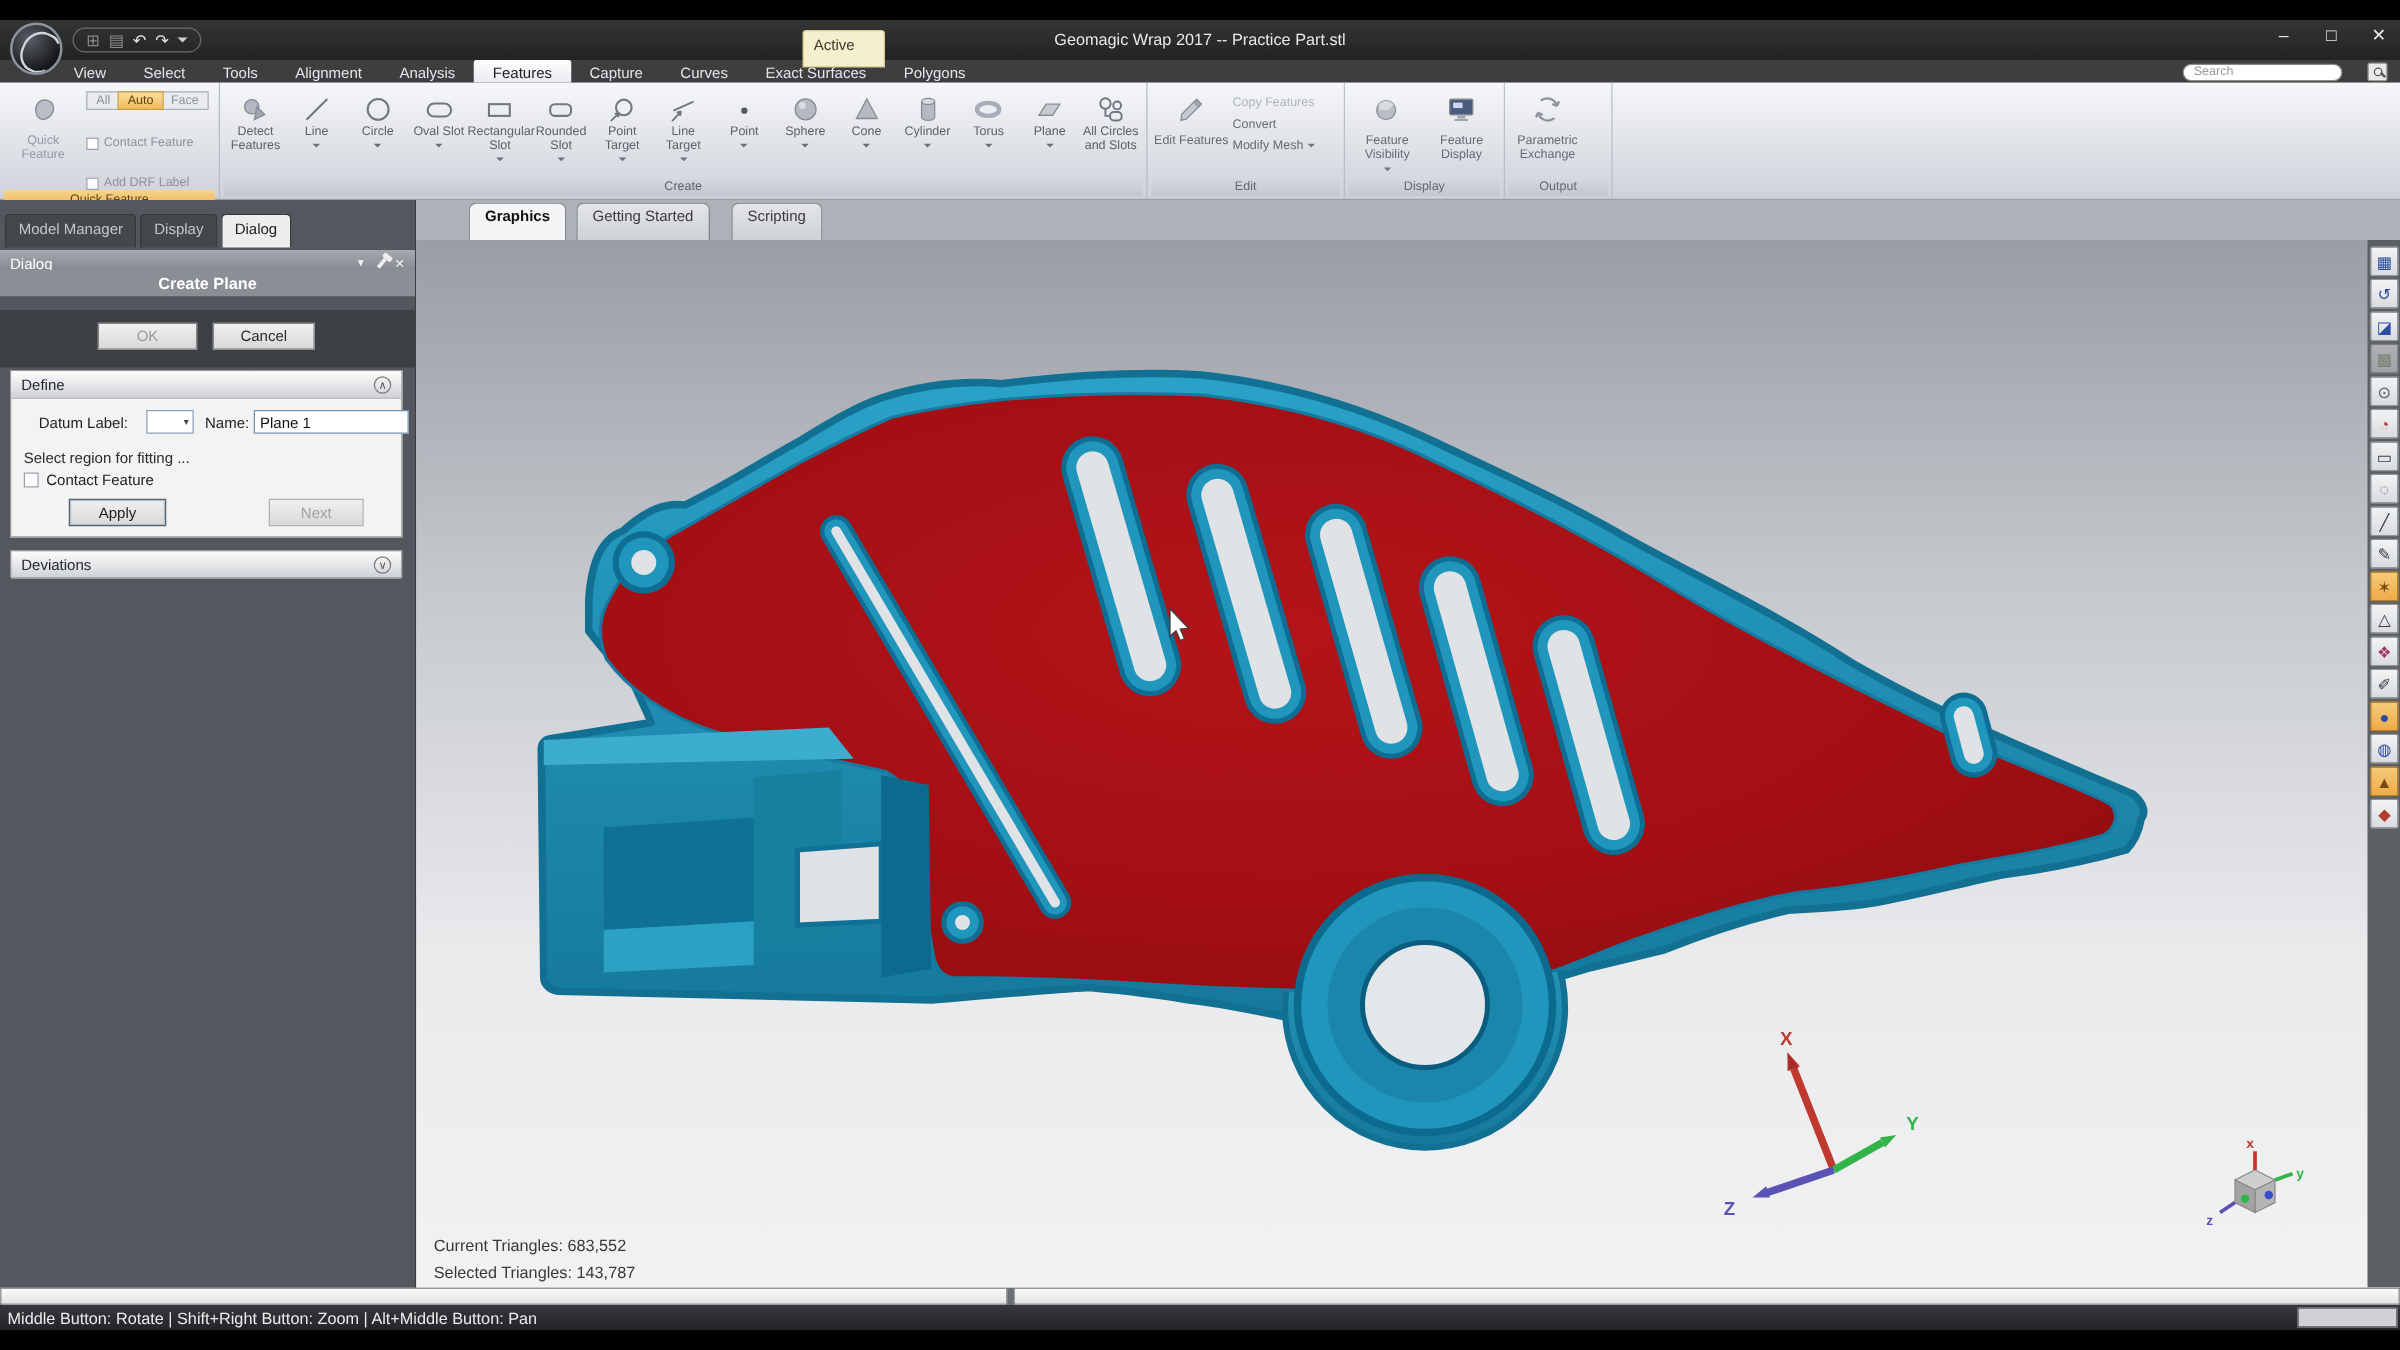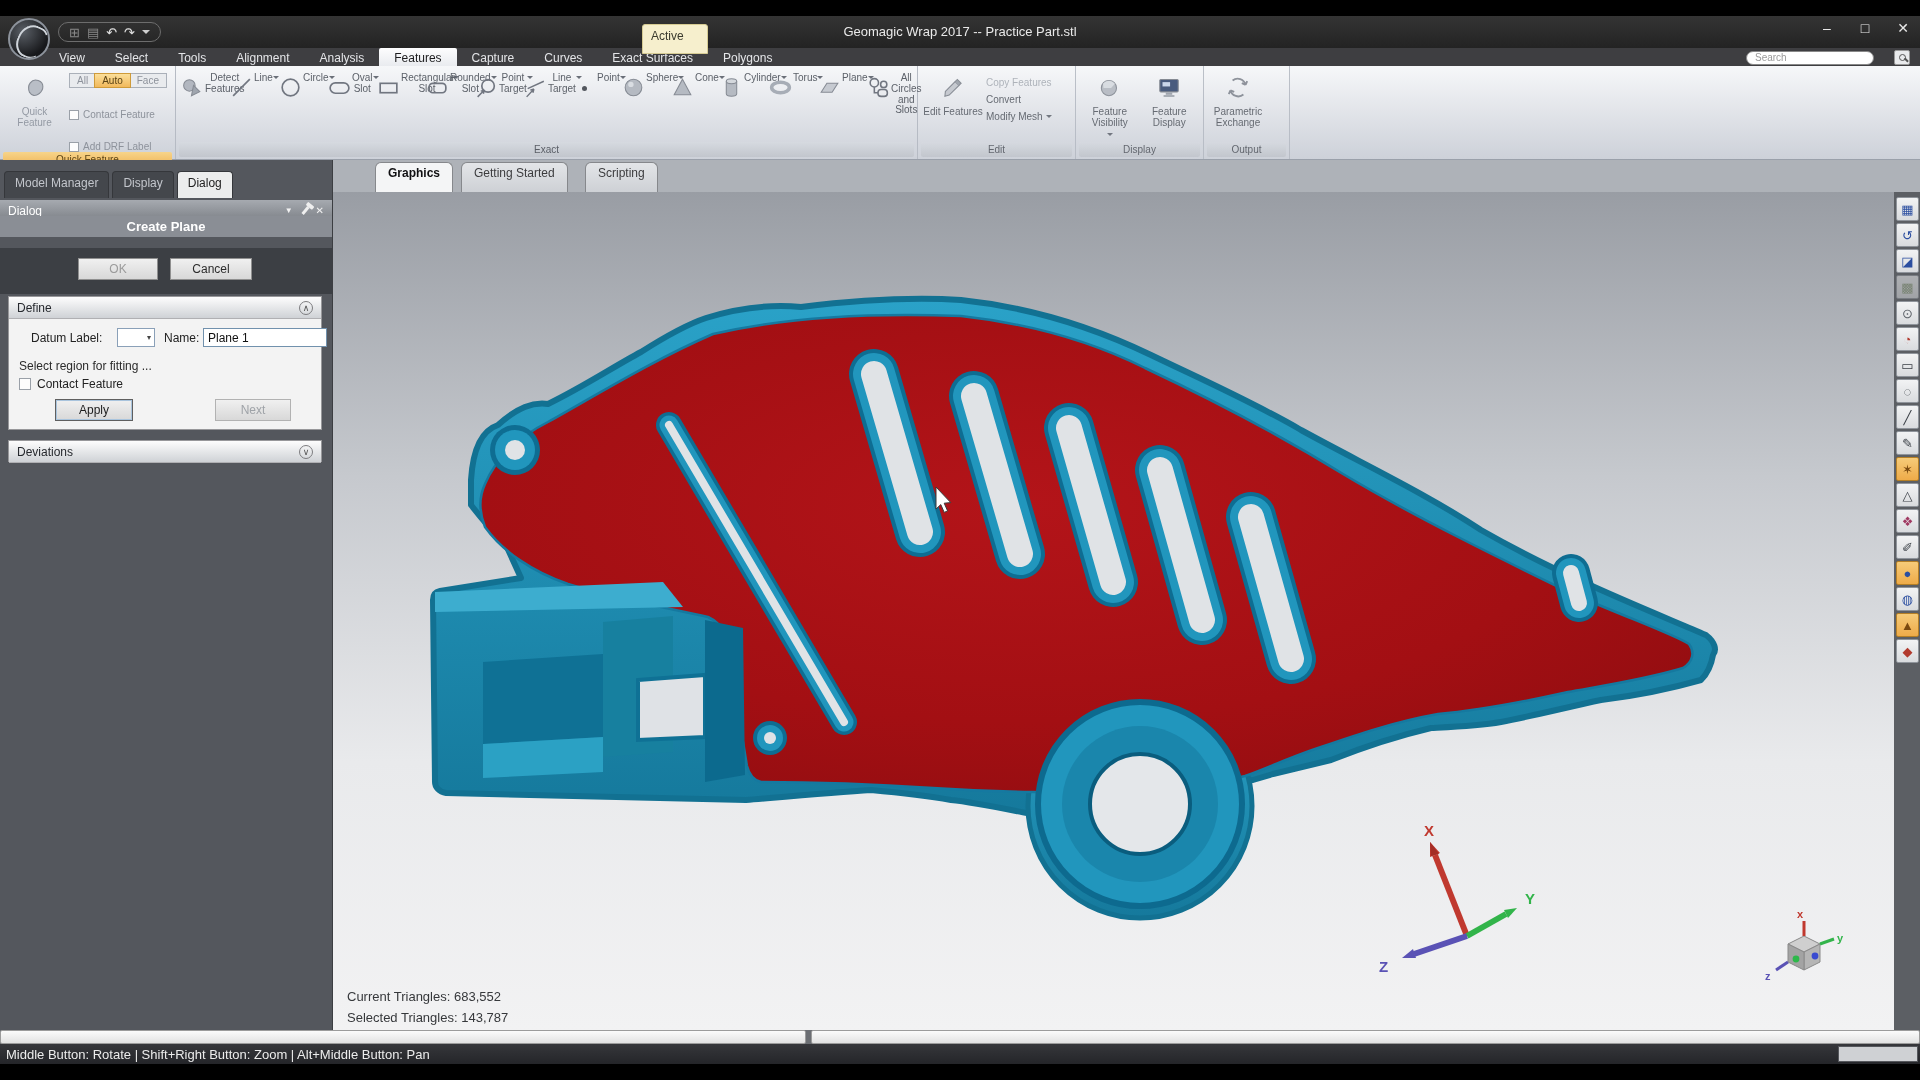--- a/index.html
+++ b/index.html
@@ -60,21 +60,21 @@
   .bigbtn .blabel { font-size:10px; color:#5c6169; text-align:center; line-height:1.1; }
   .bigbtn .blabel.dim { color:#949aa4; }
   .qf-right { display:flex; flex-direction:column; gap:21px; padding:4px 4px 0; }
   .seg { display:flex; border:1px solid #aab0b9; background:#e9ebee; width:fit-content; }
   .seg span { font-size:10px; color:#8d929b; padding:1px 7px; }
   .seg span.on { background:linear-gradient(#fbdf9a,#f2b95c); color:#5c4415;
     border:1px solid #cf9b3a; margin:-1px; }
   .chk { display:flex; align-items:center; gap:4px; font-size:10px; color:#8d929b; }
   .chkbox { width:10px; height:10px; background:#fdfdfd; border:1px solid #9aa0a8; }
   .createbtns { display:flex; }
-  .rbtn { width:49px; display:flex; flex-direction:row; align-items:flex-start; padding-top:4px;
+  .rbtn { width:49px; display:flex; flex-direction:column; align-items:center; padding-top:4px;
     cursor:default; }
   .rbtn .ricon { height:28px; display:flex; align-items:center; }
   .rbtn .rlabel { font-size:10px; color:#5c6169; text-align:center; line-height:1.08;
     max-width:52px; }
   .caret-down { width:0; height:0; border:3px solid transparent; border-top-color:#6a6f78;
     margin:3px auto 0; }
   .edit-col { display:flex; flex-direction:column; justify-content:flex-start; gap:6px;
     padding:8px 6px 0 2px; }
   .edit-item { font-size:10px; color:#5c6169; display:flex; align-items:center; gap:3px; }
   .edit-item.dim { color:#a9aeb6; }
@@ -374,21 +374,21 @@
                 <svg width="25" height="25" viewBox="0 0 24 24">
                   <circle cx="8" cy="7.5" r="4" stroke="#717680" fill="none" stroke-width="1.5"></circle>
                   <circle cx="17" cy="9" r="3" stroke="#717680" fill="none" stroke-width="1.5"></circle>
                   <rect x="11.5" y="14" width="9" height="6.5" rx="3" stroke="#717680" fill="none" stroke-width="1.5"></rect>
                   <path d="M8 11.5 L8 17 L11.5 17" stroke="#717680" fill="none" stroke-width="1.5"></path>
                 </svg>
               </span>
               <span class="rlabel">All Circles and Slots</span>
             </div>
           </div>
-        <div class="rgroup-footer">Exact</div>
+        <div class="rgroup-footer">Create</div>
       </div>
 
       <div class="rgroup" style="width:158px;opacity:.92">
         <div class="rgroup-body">
           <div class="bigbtn">
             <span class="ricon">
               <svg width="26" height="26" viewBox="0 0 24 24">
                   <path d="M5 16 L14 7 L17.5 10.5 L8.5 19.5 L4.5 20.5 Z" fill="#c3c7ce" stroke="#81868f"></path>
                   <path d="M14 7 L16 5 L19.5 8.5 L17.5 10.5" fill="#9aa0a9" stroke="#81868f"></path>
                 </svg>

